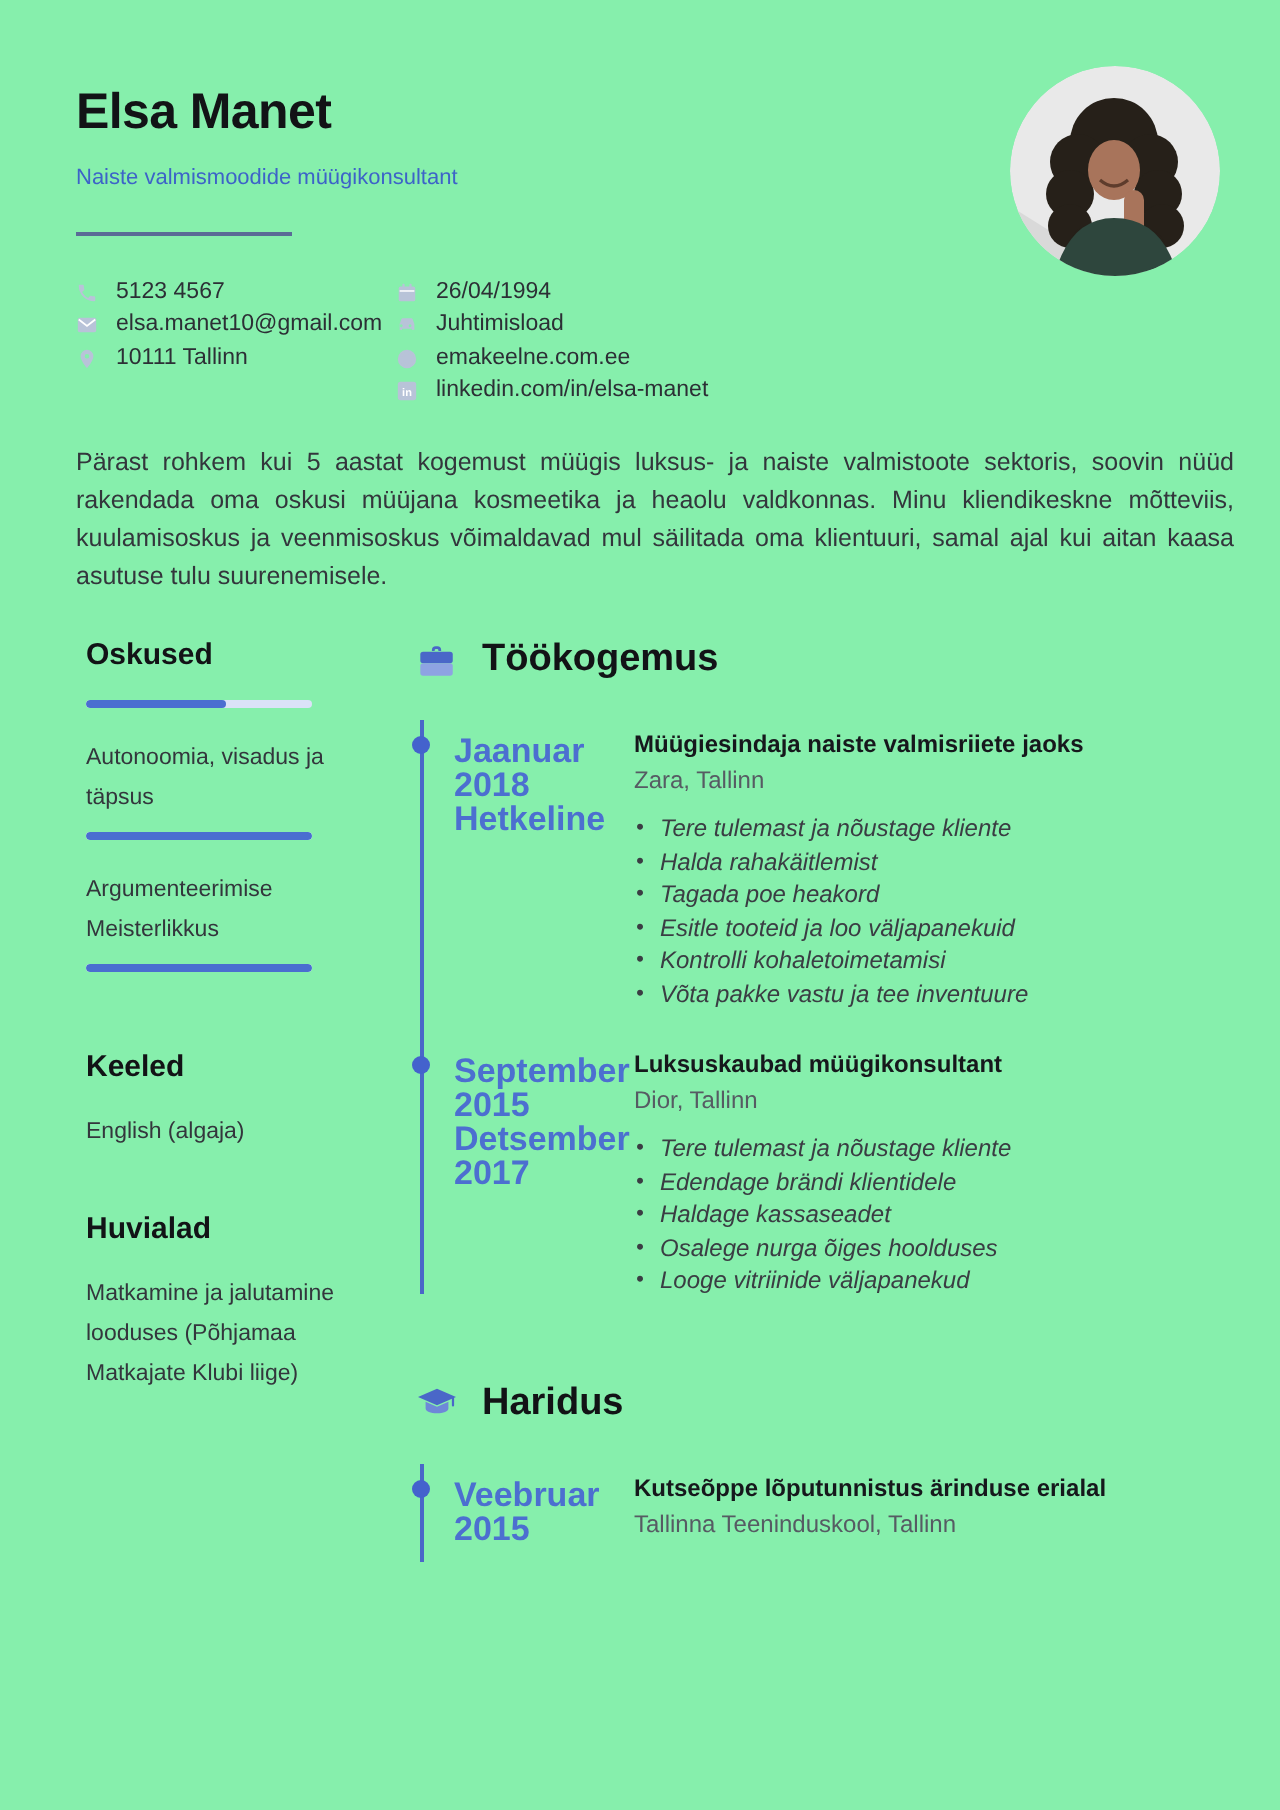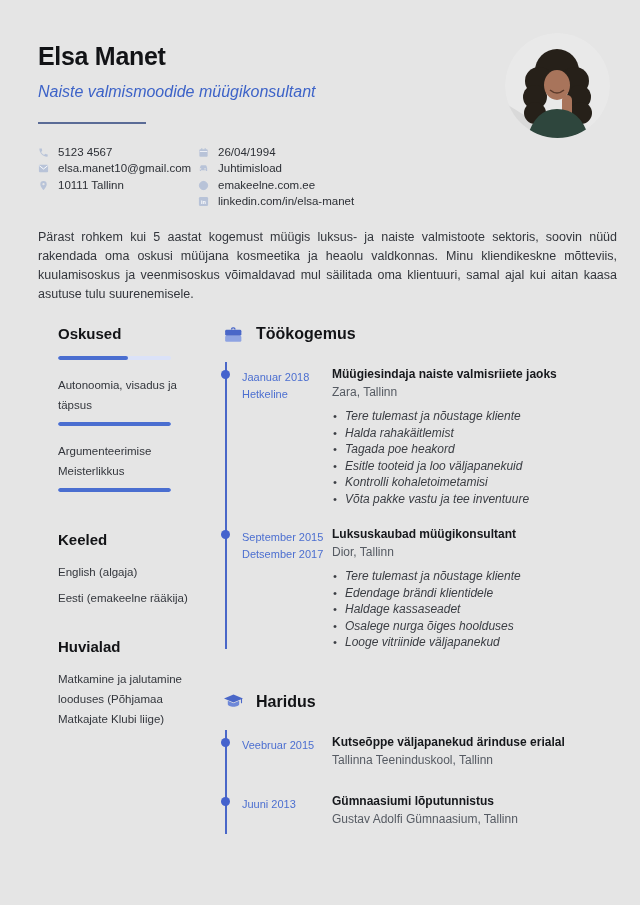--- a/index.html
+++ b/index.html
@@ -1,63 +1,63 @@
 <!DOCTYPE html>
 <html><head>
 <meta charset="utf-8">
 <style>
   * { margin:0; padding:0; box-sizing:border-box; }
   html,body { background:#ffffff; }
   body { font-family:"Liberation Sans", sans-serif; }
-  .page { position:relative; width:640px; height:905px; background:#e5e5e5; overflow:hidden; }
+  .page { position:relative; width:640px; height:905px; background:#86efac; overflow:hidden; }
 
   
   .header { position:relative; padding:42px 22px 0 38px; }
   .name { font-size:25px; font-weight:bold; color:#121316; letter-spacing:-0.3px; }
-  .subtitle { margin-top:12px; font-size:16px; color:#3d63c8;font-style:italic; }
+  .subtitle { margin-top:12px; font-size:11px; color:#3d63c8; }
   .head-divider { margin-top:21px; width:108px; height:2px; background:#5a6b96; }
   .photo { position:absolute; top:33px; left:505px; width:105px; height:105px; border-radius:50%; overflow:hidden; }
   .photo svg { display:block; }
 
   
   .contact { display:flex; margin:17px 22px 0 38px; font-size:11.5px; color:#2c2f35; }
   .contact-col { width:160px; }
   .contact-col.right { width:auto; }
   .c-row { display:flex; align-items:flex-end; height:16.5px; }
   .c-icon { width:11px; height:11px; margin-right:9px; display:inline-flex; }
   .c-icon svg { width:11px; height:11px; fill:#b8c3d8; }
 
   
   .summary { margin:21px 23px 0 38px; font-size:12.5px; line-height:19px; color:#33363c; text-align:justify; }
 
   
   .main { display:flex; margin-top:21px; }
-  .col-left { width:130px; margin-left:58px; flex:none; }
+  .col-left { width:130px; margin-left:43px; flex:none; }
   .col-right { flex:1; margin-left:36px; margin-right:22px; }
 
   h2.side-head { font-size:15px; font-weight:bold; color:#121316; margin-bottom:14px; }
   .skill-label, .lang-item, .hobby-item { font-size:11.5px; line-height:20px; color:#33363c; }
   .skill-bar { margin-top:7px; margin-bottom:15px; width:113px; height:4px; border-radius:2px; background:#dbe2f8; overflow:hidden; }
   .skill-fill { height:100%; border-radius:2px; background:#4a6ed0; }
   .gap-24 { height:24px; }
   .lang-item { margin-bottom:6px; }
   .hobby-item { margin-bottom:8px; }
 
   
   .sec-head { display:flex; align-items:center; margin-bottom:24px; }
   .sec-head .sec-icon { width:19px; height:17px; margin-right:13px; display:inline-flex; }
-  .sec-head h2 { font-size:16px; font-weight:bold; color:#121316; }
+  .sec-head h2 { font-size:19px; font-weight:bold; color:#121316; }
   .sec-head.edu { margin-top:42px; }
 
   .entries { position:relative; padding-left:18px; }
   .timeline-line { position:absolute; left:1px; top:-5px; bottom:2px; width:2px; background:#4a67c8; }
   .entry { position:relative; display:grid; grid-template-columns:90px 1fr; margin-bottom:20px; }
   .entry:last-child { margin-bottom:0; }
   .timeline-dot { position:absolute; left:-21px; top:3px; width:9px; height:9px; border-radius:50%; background:#4462cd; }
-  .dates { font-size:11px; line-height:17px; color:#4c6fd0; padding-top:2px; }
+  .dates { font-size:17px; line-height:17px; color:#4c6fd0; padding-top:2px;font-weight:bold; }
   .e-title { font-size:12px; font-weight:bold; color:#16181c; }
   .e-sub { margin-top:4px; font-size:12px; color:#565b63; }
   ul.bullets { margin-top:9px; list-style:none;font-style:italic; }
   ul.bullets li { position:relative; padding-left:13px; font-size:12px; line-height:16.5px; color:#3a3d43; }
   ul.bullets li::before { content:"•"; position:absolute; left:1px; top:0; color:#3a3d43; font-size:11px; }
   .entries.edu .entry { margin-bottom:27px; }
   .entries.edu .timeline-line { bottom:-8px; }
 </style>
 </head>
 <body>
@@ -185,21 +185,20 @@
       <div>
         <div class="skill-label">Argumenteerimise Meisterlikkus</div>
         <div class="skill-bar">
             <div class="skill-fill" style="width: 100%;"></div>
           </div>
       </div>
 
       <div class="gap-24"></div>
       <h2 class="side-head">Keeled</h2>
       <div class="lang-item">English (algaja)</div>
-      <div class="lang-item">Eesti (emakeelne rääkija)</div>
 
       <div class="gap-24"></div>
       <h2 class="side-head">Huvialad</h2>
       <div class="hobby-item">Matkamine ja jalutamine looduses (Põhjamaa Matkajate Klubi liige)</div>
     </aside>
 
     <section class="col-right">
 
       <div class="sec-head">
         <span class="sec-icon">
@@ -266,30 +265,22 @@
         <h2>Haridus</h2>
       </div>
 
       <div class="entries edu">
         <div class="timeline-line"></div>
 
         <div class="entry">
           <div class="timeline-dot"></div>
           <div class="dates">Veebruar 2015</div>
           <div>
-            <div class="e-title">Kutseõppe väljapanekud ärinduse erialal</div>
+            <div class="e-title">Kutseõppe lõputunnistus ärinduse erialal</div>
             <div class="e-sub">Tallinna Teeninduskool, Tallinn</div>
           </div>
         </div>
 
-        <div class="entry">
-          <div class="timeline-dot"></div>
-          <div class="dates">Juuni 2013</div>
-          <div>
-            <div class="e-title">Gümnaasiumi lõputunnistus</div>
-            <div class="e-sub">Gustav Adolfi Gümnaasium, Tallinn</div>
-          </div>
-        </div>
       </div>
 
     </section>
   </div>
 </div>
 
 </body></html>

